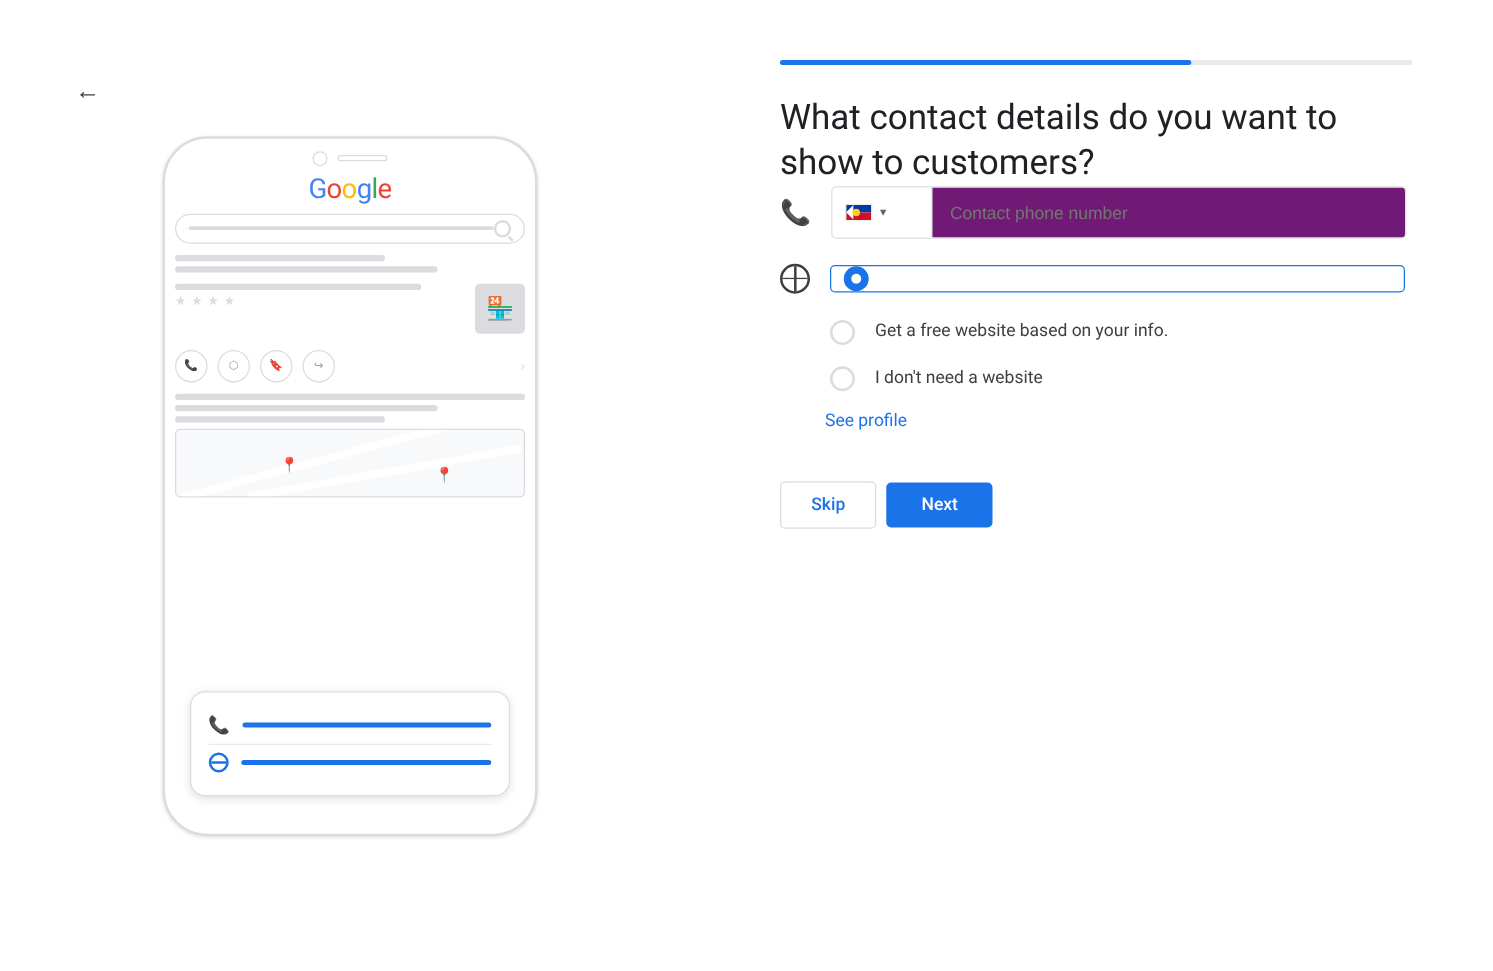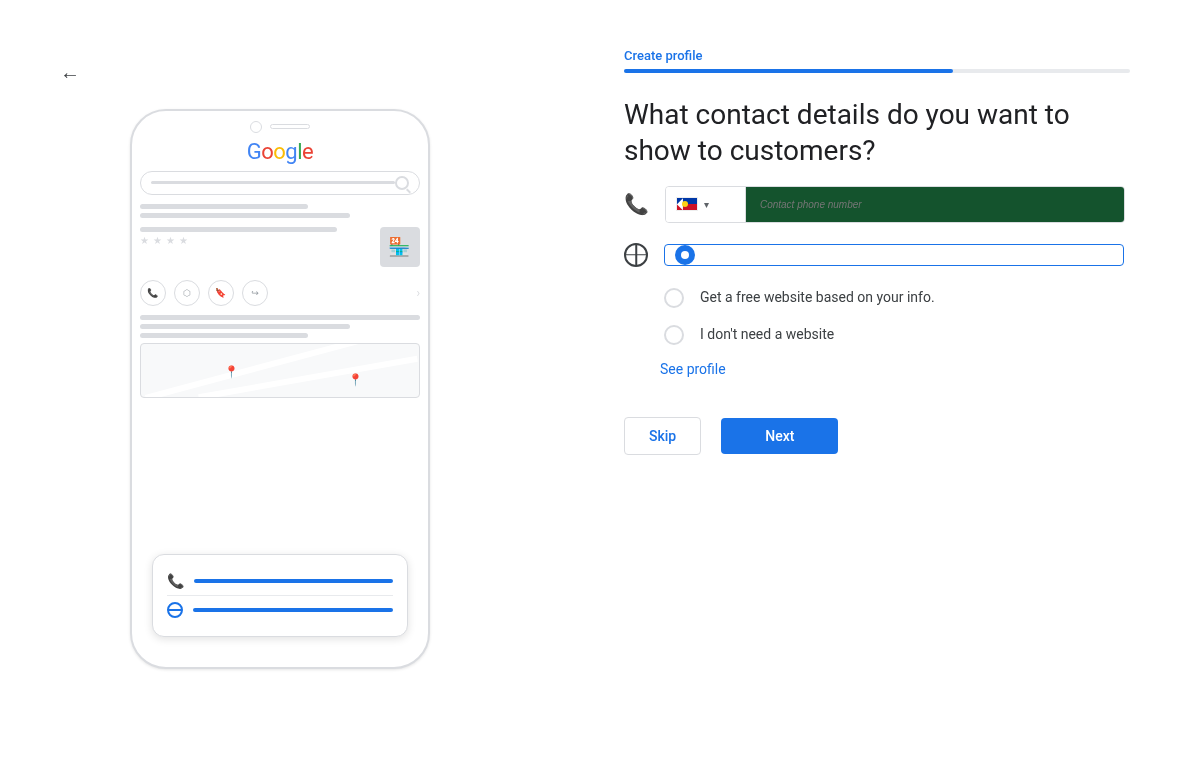--- a/index.html
+++ b/index.html
@@ -318,21 +318,20 @@
       height: 100%;
       background: #1a73e8;
       border-radius: 2px;
     }
 
     .main-heading {
       font-size: 28px;
       font-weight: 400;
       color: #202124;
       line-height: 1.3;
-      margin-bottom: 16px;
     }
 
     .subtitle {
       font-size: 14px;
       color: #d93025;
       line-height: 1.5;
       margin-bottom: 28px;
     }
 
     .subtitle a {
@@ -418,24 +417,23 @@
     .dropdown-arrow {
       font-size: 10px;
       color: #5f6368;
     }
 
     .phone-text-input {
       flex: 1;
       border: none;
       outline: none;
       padding: 12px 14px;
-      font-size: 10px;
+      font-size: 14px;
       color: #9aa0a6;
-      background: #14532d;
-      font-style: italic;
+      background: #701a75;
     }
 
     
     .website-field-row {
       display: flex;
       align-items: center;
       gap: 16px;
       margin-bottom: 20px;
     }
 
@@ -541,39 +539,39 @@
       font-size: 14px;
       cursor: pointer;
       margin-left: 36px;
       display: block;
       margin-bottom: 32px;
     }
 
     
     .button-row {
       display: flex;
-      gap: 20px;
+      gap: 8px;
       align-items: center;
       margin-top: 8px;
     }
 
     .skip-button {
       padding: 10px 24px;
       border: 1px solid #dadce0;
       border-radius: 4px;
       background: #fff;
       color: #1a73e8;
       font-size: 14px;
       font-weight: 500;
       cursor: pointer;
       font-family: inherit;
     }
 
     .next-button {
-      padding: 10px 44px;
+      padding: 10px 28px;
       border: none;
       border-radius: 4px;
       background: #1a73e8;
       color: #fff;
       font-size: 14px;
       font-weight: 500;
       cursor: pointer;
       font-family: inherit;
     }
 
@@ -661,21 +659,20 @@
         <div class="globe-icon-small" style="border-color:#1a73e8;"></div>
         <div class="contact-line"></div>
       </div>
     </div>
   </div>
 </div>
 
 <div class="right-panel">
 
   <div class="progress-section">
-    <div class="progress-label">Create profile</div>
     <div class="progress-bar-container">
       <div class="progress-bar-fill" style="width: 65%;"></div>
     </div>
   </div>
 
   <h1 class="main-heading">What contact details do you want to show to customers?</h1>
 
 
   <div class="phone-field-row">
     <span class="phone-icon-label">📞</span>

